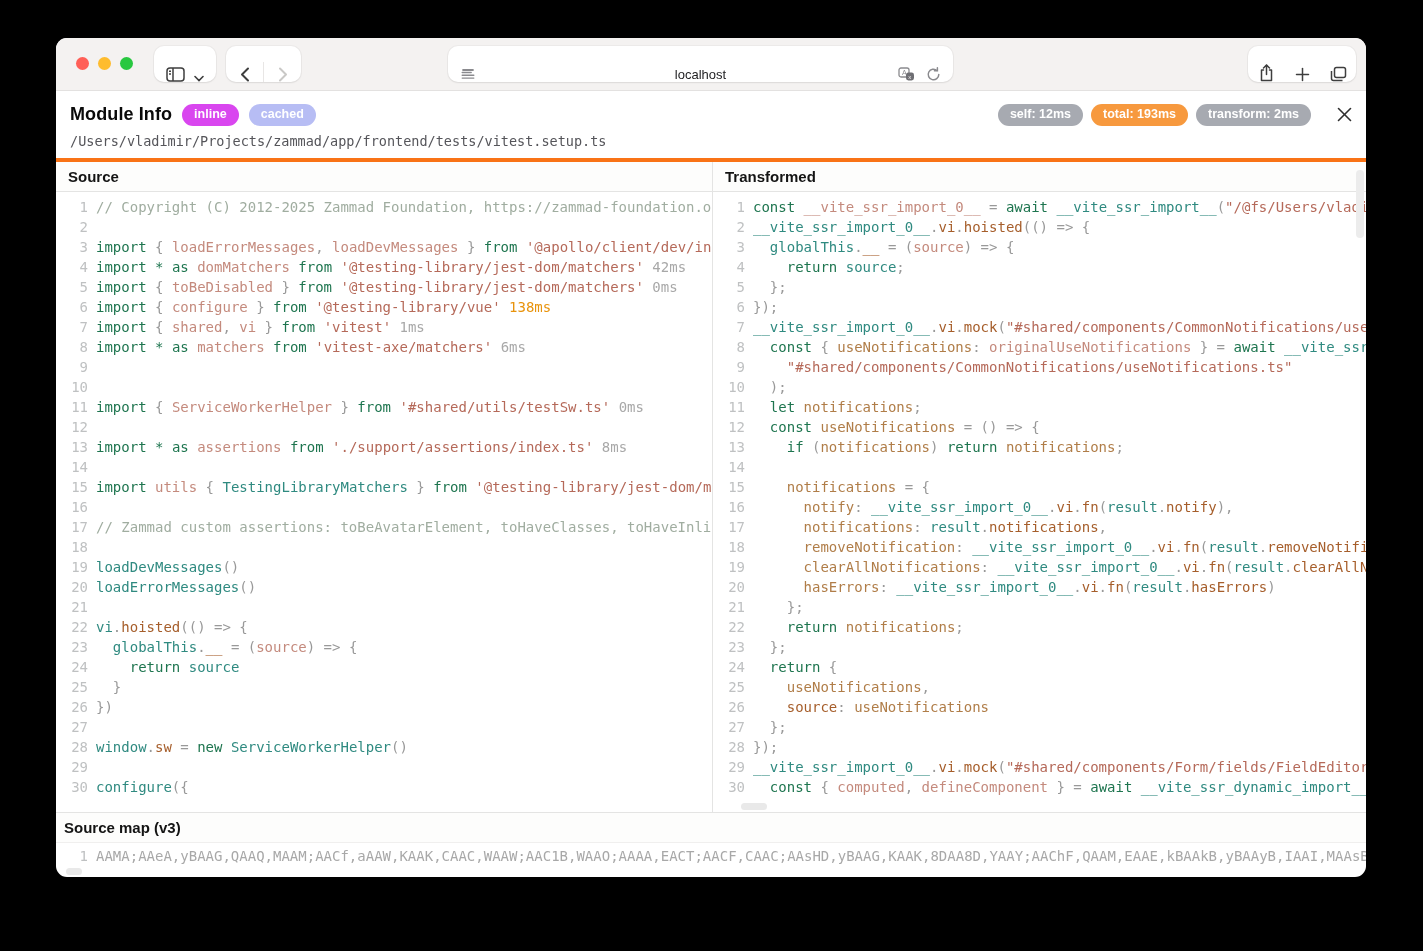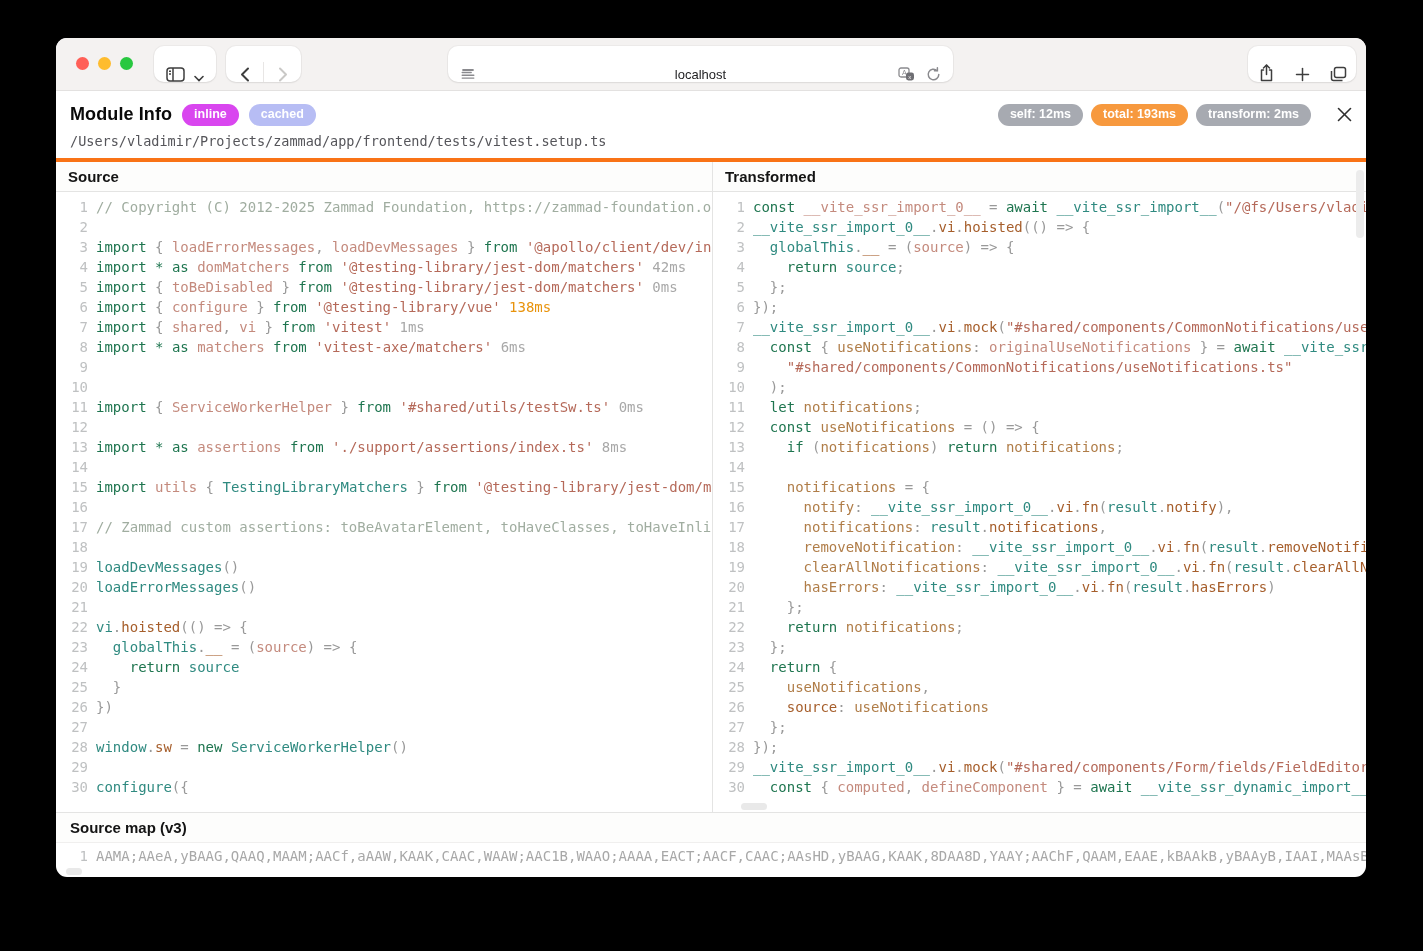--- a/index.html
+++ b/index.html
@@ -36,21 +36,21 @@
   .ln{display:inline-block;width:26px;text-align:right;color:#bfc1c2;flex:0 0 auto;margin-right:8px;user-select:none;}
   .ct{white-space:pre;}
   .tk-k{color:#1e754f;}  .tk-i{color:#c48a7d;}  .tk-s{color:#b56959;}
   .tk-t{color:#2f8a80;margin-top:16px;}  .tk-o{color:#a65e2b;}  .tk-v{color:#b07d48;}
   .tk-p{color:#999999;}  .tk-c{color:#a0ada0;}  .tk-n{color:#393a34;}
   .tk-g{color:#a8a8a8;}  .tk-ta{color:#e8930c;}
   .vscroll{position:absolute;right:2px;top:8px;width:8px;height:68px;border-radius:4px;background:#ececec;}
   .hscroll{position:absolute;left:28px;bottom:2px;width:26px;height:7px;border-radius:4px;background:#e9e9e9;}
   
   .sourcemap{flex:0 0 auto;border-top:1px solid #e4e4e3;position:relative;padding-bottom:10px;}
-  .smtitle{height:29px;display:flex;align-items:center;padding-left:14px;font-size:15px;font-weight:700;color:#141414;background:#fdfdfc;border-bottom:1px solid #f0efee;}
+  .smtitle{height:29px;display:flex;align-items:center;padding-left:8px;font-size:15px;font-weight:700;color:#141414;background:#fdfdfc;border-bottom:1px solid #f0efee;}
   .smline{display:flex;height:22px;line-height:22px;font-family:"DejaVu Sans Mono",monospace;font-size:14px;white-space:pre;overflow:hidden;padding-left:6px;margin-top:2px;}
   .smline .ln{line-height:22px;}
   .smtext{color:#a8a8a8;white-space:pre;}
   .smscroll{position:absolute;left:10px;bottom:2px;width:16px;height:7px;border-radius:4px;background:#e9e9e9;}
   svg{display:block;}
 </style>
 </head>
 <body>
 
 <div class="window">

